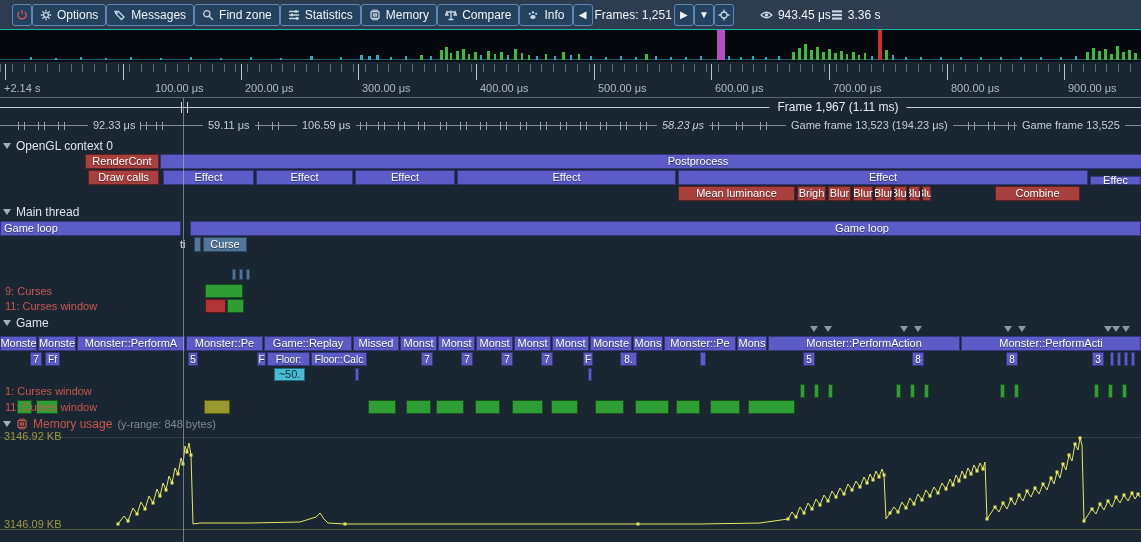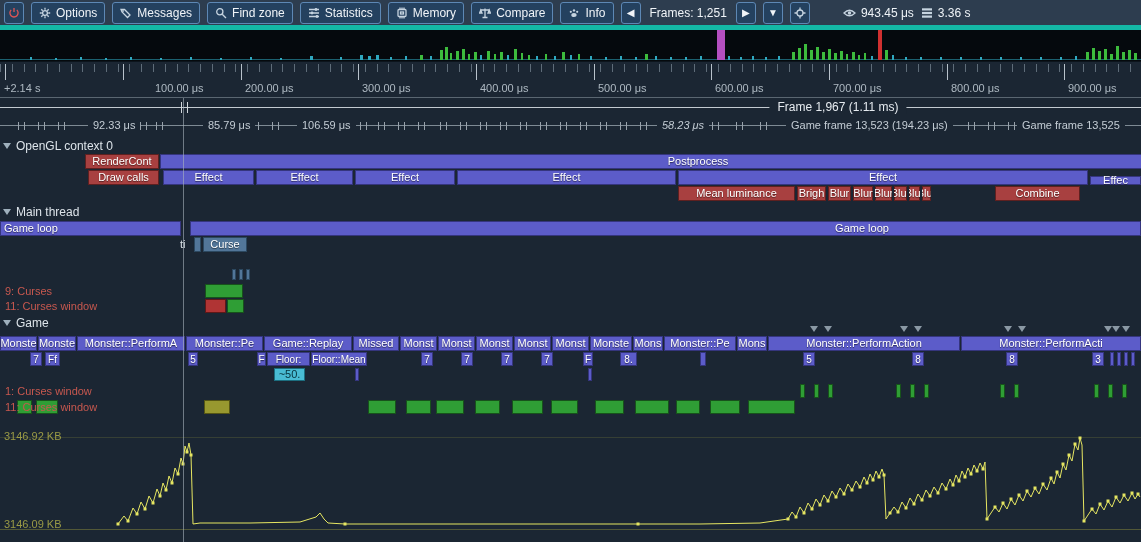--- a/index.html
+++ b/index.html
@@ -2,21 +2,21 @@
 <html><head>
 <meta charset="utf-8">
 <style>
   *{margin:0;padding:0;box-sizing:border-box}
   html,body{background:#10161d}
   #app{position:relative;width:1141px;height:542px;background:#1b2633;overflow:hidden;
        font-family:"Liberation Sans",sans-serif;color:#e8edf2}
 
   
   .toolbar{position:absolute;top:0;left:0;right:0;height:30px;background:#2d3d4f;
-           border-bottom:5px solid #14b8a6;display:flex;align-items:center;gap:7px;padding:0 4px;z-index:60}
+           border-bottom:1px solid #14b8a6;display:flex;align-items:center;padding:0 12px;z-index:60}
   .tbtn{display:inline-flex;align-items:center;gap:5px;height:22px;padding:0 7px;
         background:#24415f;border:1px solid #5d88b5;border-radius:3px;color:#f0f4f8;
         font-family:"Liberation Sans",sans-serif;font-size:12px;cursor:pointer;white-space:nowrap}
   .tbtn.sq{width:20px;justify-content:center;padding:0;font-size:10px}
   .tbtn svg{display:block}
   .frames-label{font-size:12px;color:#f0f4f8;padding:0 2px;white-space:nowrap}
   .tstat{display:inline-flex;align-items:center;gap:5px;font-size:12px;color:#eef3f7;white-space:nowrap}
   .tstat.first{margin-left:26px}
   .icon{stroke:#c6d4e0;fill:none;stroke-width:1.3}
   .icon .fill{fill:#c6d4e0;stroke:none}
@@ -360,21 +360,21 @@
       <div class="fmark2" style="left: 742px;"></div>
       <div class="fmark2" style="left: 760px;"></div>
       <div class="fmark2" style="left: 766px;"></div>
       <div class="fmark2" style="left: 968px;"></div>
       <div class="fmark2" style="left: 974px;"></div>
       <div class="fmark2" style="left: 988px;"></div>
       <div class="fmark2" style="left: 994px;"></div>
       <div class="fmark2" style="left: 1008px;"></div>
       <div class="fmark2" style="left: 1014px;"></div>
       <div class="frow-label2" style="left: 88px;">92.33 μs</div>
-      <div class="frow-label2" style="left: 203px;">85.79 μs</div>
+      <div class="frow-label2" style="left: 203px;">59.11 μs</div>
       <div class="frow-label2" style="left: 297px;">106.59 μs</div>
       <div class="frow-label2" style="left: 657px; font-style: italic;">58.23 μs</div>
       <div class="frow-label2" style="left: 786px;">Game frame 13,523 (194.23 μs)</div>
       <div class="frow-label2" style="left: 1017px;">Game frame 13,525</div>
     </div>
 
   <div id="timeline">
       <div class="sec-header" style="top: 139px;">
         <span class="tri"></span>
         <span>OpenGL context 0</span>
@@ -550,21 +550,21 @@
         <div class="zone purple" style="left: 188px; width: 10px;">
           <span>5</span>
         </div>
         <div class="zone purple" style="left: 257px; width: 9px;">
           <span>F</span>
         </div>
         <div class="zone purple" style="left: 267px; width: 43px;">
           <span>Floor:</span>
         </div>
         <div class="zone purple" style="left: 311px; width: 56px;">
-          <span>Floor::Mean</span>
+          <span>Floor::Calc</span>
         </div>
         <div class="zone purple" style="left: 421px; width: 12px;">
           <span>7</span>
         </div>
         <div class="zone purple" style="left: 461px; width: 12px;">
           <span>7</span>
         </div>
         <div class="zone purple" style="left: 501px; width: 12px;">
           <span>7</span>
         </div>
@@ -628,20 +628,30 @@
         <div class="zone green" style="left: 551px; width: 27px;"></div>
         <div class="zone green" style="left: 595px; width: 29px;"></div>
         <div class="zone green" style="left: 635px; width: 34px;"></div>
         <div class="zone green" style="left: 676px; width: 24px;"></div>
         <div class="zone green" style="left: 710px; width: 30px;"></div>
         <div class="zone green" style="left: 748px; width: 47px;"></div>
         <div class="rowtext redtext" style="left: 5px;">11: Curses window</div>
       </div>
     </div>
 
+  <div class="sec-header" style="top:417px">
+    <span class="tri"></span>
+    <svg class="icon" width="12" height="12" viewBox="0 0 12 12" style="stroke:#bd5a50">
+      <rect x="2" y="2.5" width="8" height="7" rx="1"></rect>
+        <rect x="4.5" y="5" width="3" height="2"></rect>
+      <path d="M4 .5v2M6 .5v2M8 .5v2M4 9.5v2M6 9.5v2M8 9.5v2"></path>
+    </svg>
+    <span class="memtitle">Memory usage</span>
+    <span class="memrange">(y-range: 848 bytes)</span>
+  </div>
   <div class="memlabel" style="top:430px">3146.92 KB</div>
   <div class="memlabel" style="top:518px">3146.09 KB</div>
   <div class="memline" style="top:437px;opacity:.5"></div>
   <div class="memline" style="top:529px"></div>
   <svg id="memsvg" width="1141" height="112">
       <polyline points="118,94 124,86 128,91 133,78 137,84 141,72 145,79 149,66 153,73 157,59 160,66 163,53 166,60 169,46 172,53 175,38 178,44 181,28 183,34 185,16 187,22 189,13 191,25 193,94 200,93 250,93 300,92 316,87 320,83 324,89 328,93 345,94 420,94 500,94 580,94 638,94 700,94 760,93 788,89 792,82 796,87 800,77 804,83 808,73 812,79 816,69 820,75 824,65 828,71 832,61 836,67 840,58 844,64 848,54 852,60 856,51 860,57 864,47 867,53 870,44 873,50 876,41 879,47 882,39 884,45 886,89 890,83 894,77 898,82 902,72 906,78 910,68 914,74 918,64 922,70 926,60 930,66 934,57 938,63 942,53 946,59 950,49 953,55 956,45 959,51 962,41 965,47 968,38 971,44 974,35 977,41 980,33 983,39 985,32 987,89 991,83 995,77 999,82 1003,73 1007,79 1011,69 1015,75 1019,65 1023,71 1027,61 1031,67 1035,58 1039,64 1043,54 1047,60 1051,48 1054,54 1057,42 1060,48 1063,34 1066,40 1069,25 1072,31 1075,14 1078,20 1080,8 1082,15 1084,91 1088,85 1092,79 1096,84 1100,74 1104,80 1108,71 1112,77 1116,67 1120,73 1124,65 1128,71 1132,63 1135,69 1138,64 1140,67" fill="none" stroke="#e6e662" stroke-width="1"></polyline>
       <rect x="116.5" y="92.5" width="3" height="3" fill="#e6e662"></rect>
       <rect x="126.5" y="89.5" width="3" height="3" fill="#e6e662"></rect>
       <rect x="135.5" y="82.5" width="3" height="3" fill="#e6e662"></rect>
       <rect x="143.5" y="77.5" width="3" height="3" fill="#e6e662"></rect>

